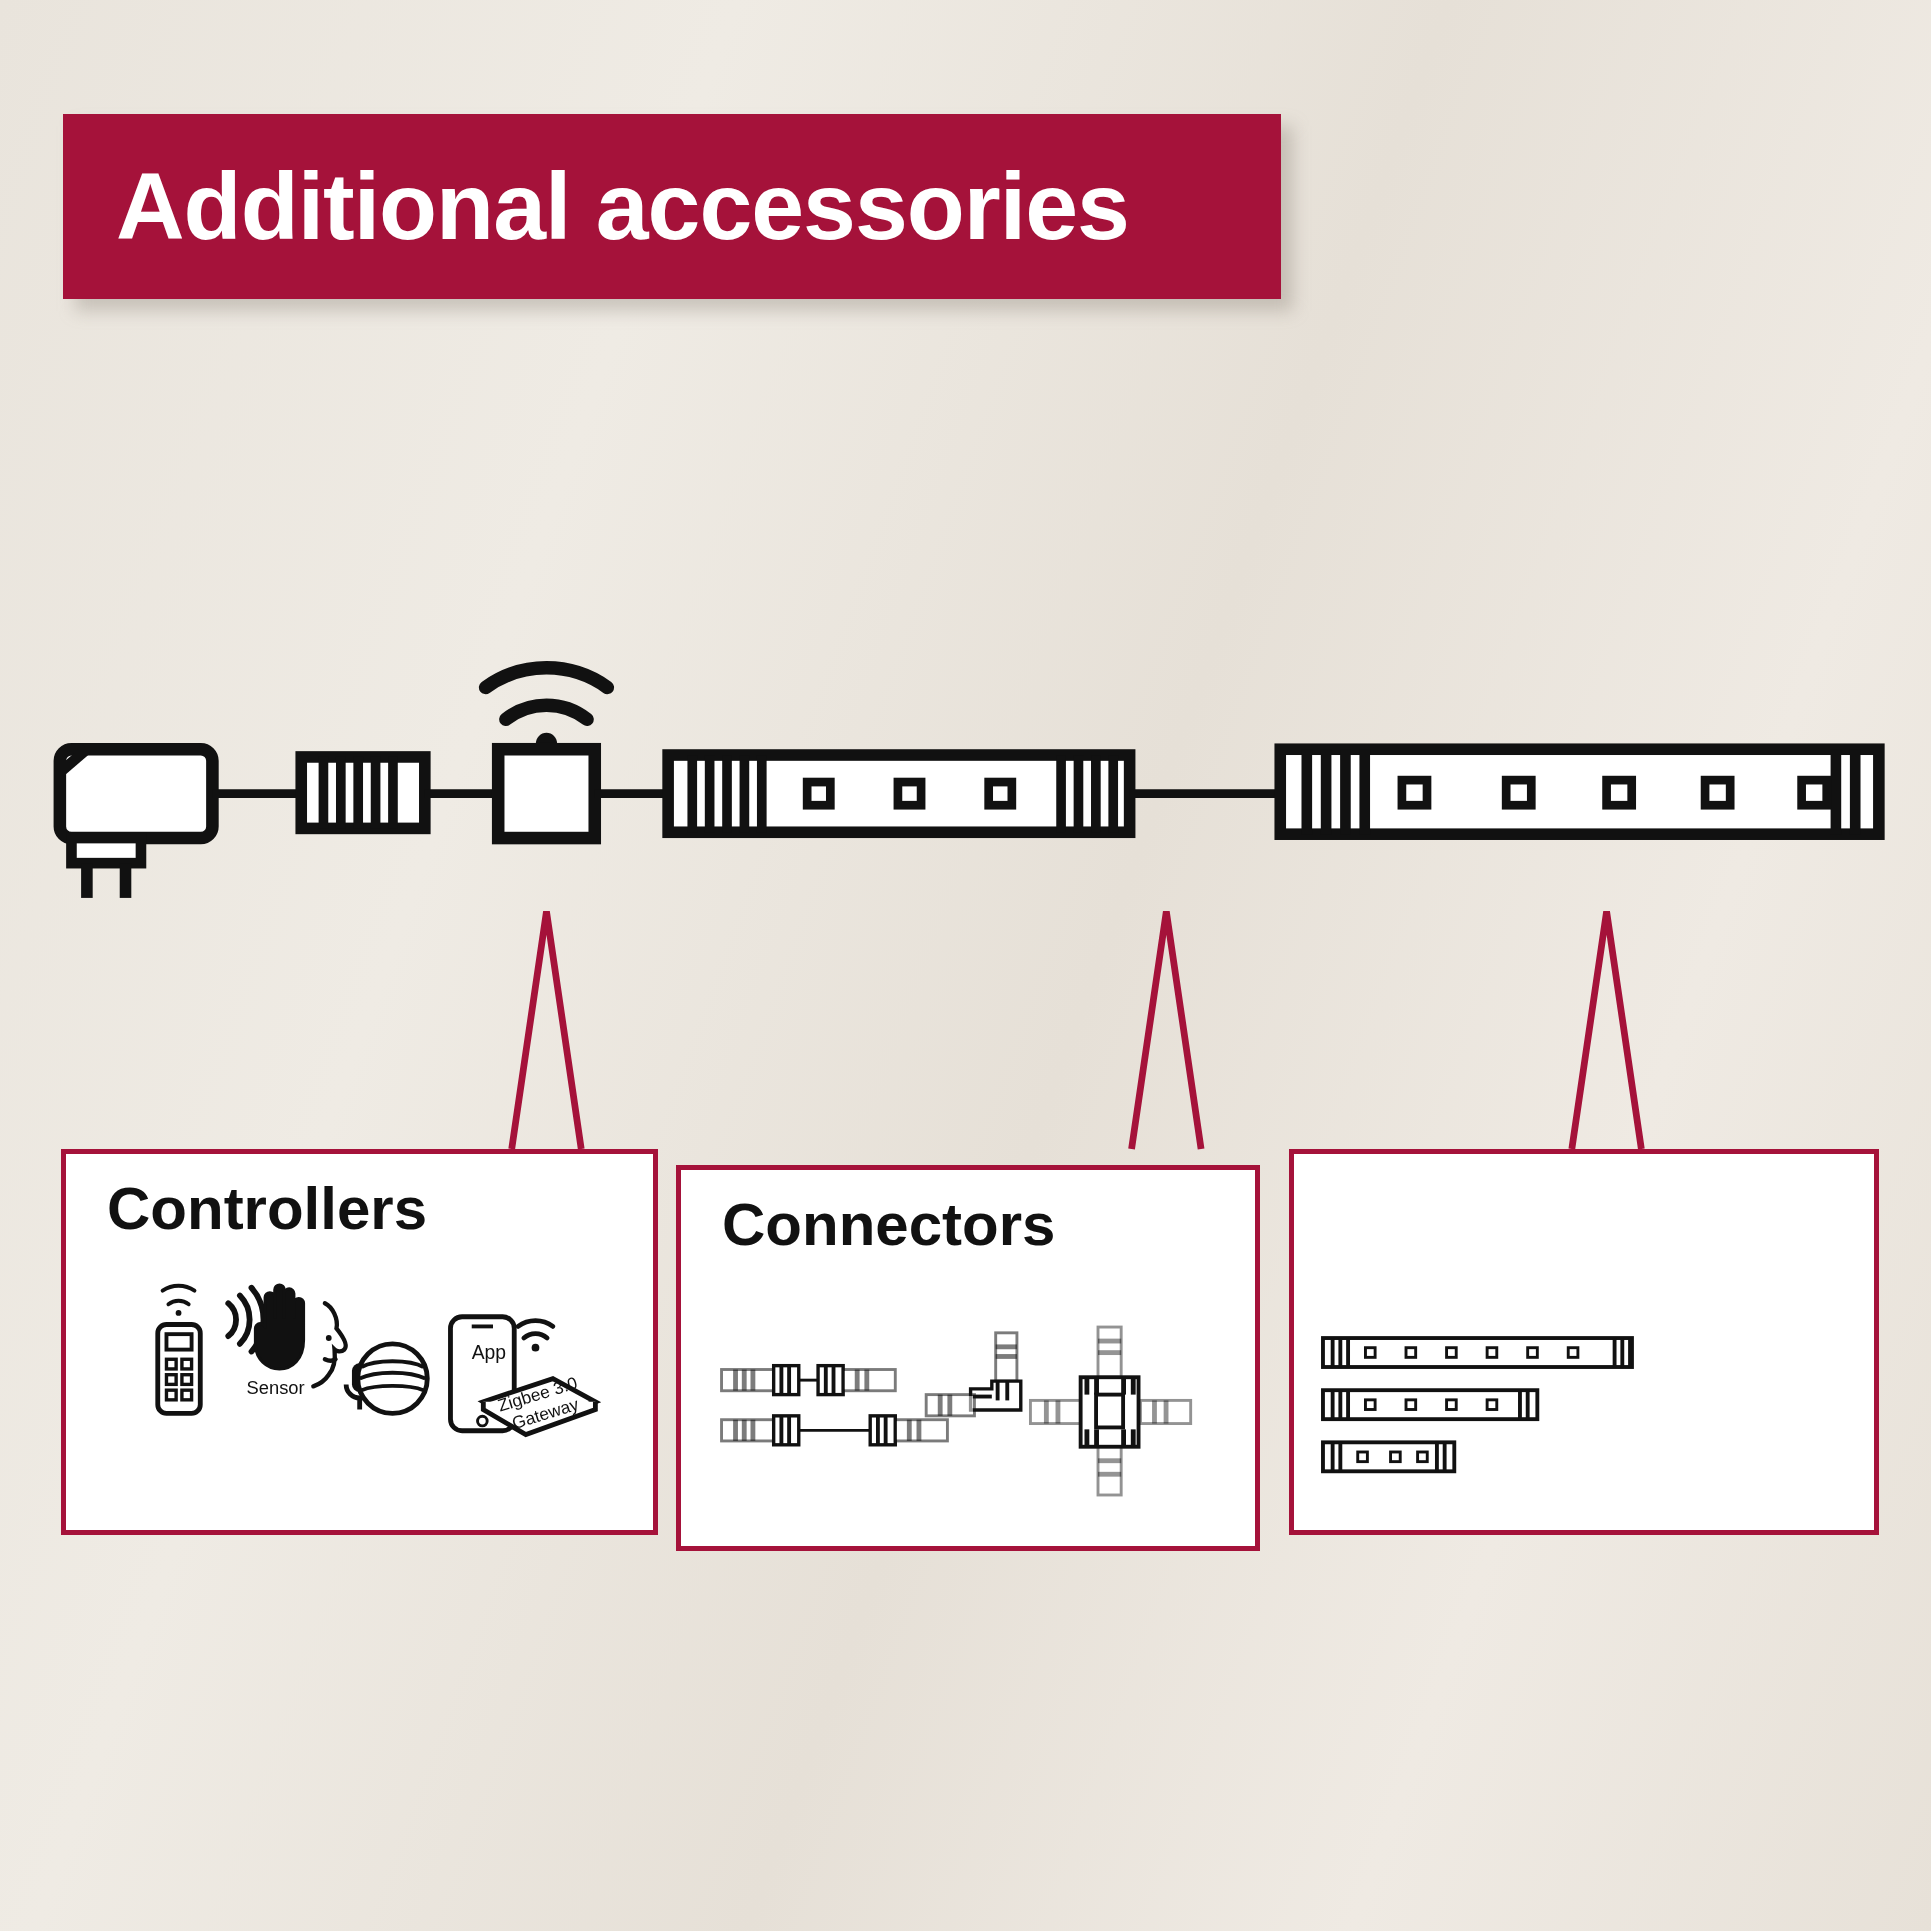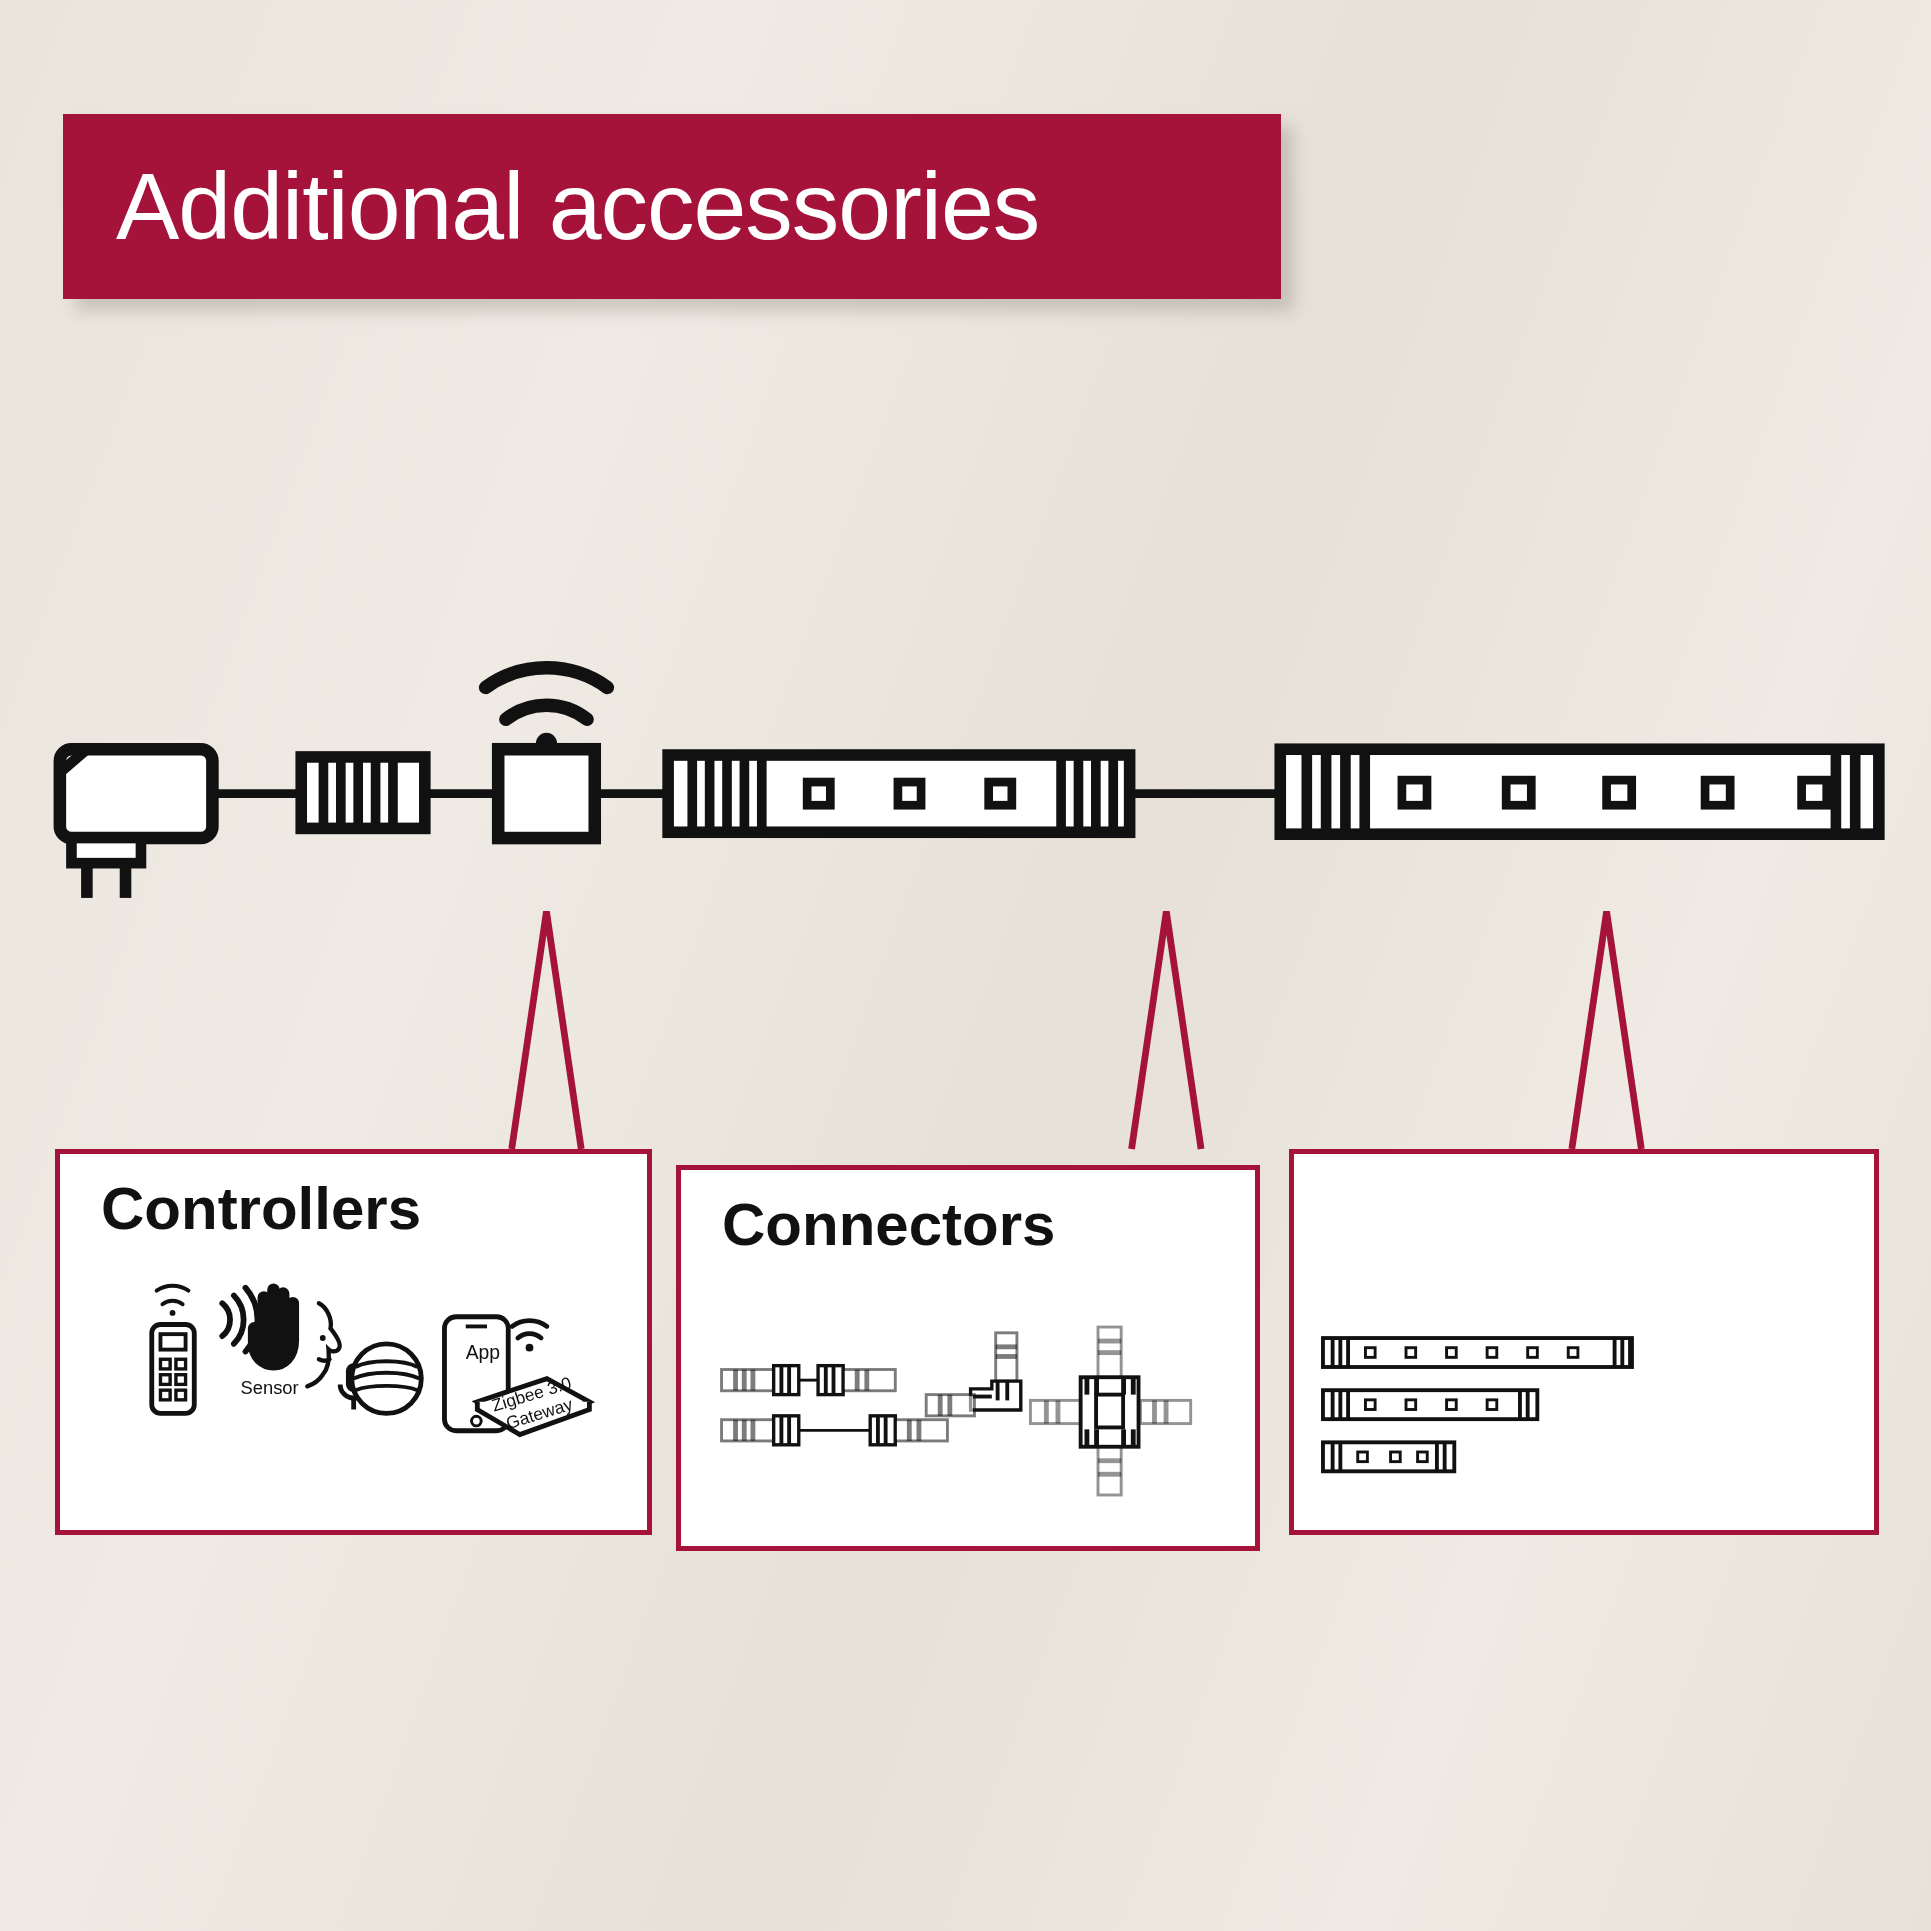--- a/index.html
+++ b/index.html
@@ -31,21 +31,21 @@
     top: 114px;
     width: 1218px;
     height: 185px;
     background: #a5123a;
     display: flex;
     align-items: center;
   }
   .banner-title {
     color: #ffffff;
     font-size: 95px;
-    font-weight: normal;
+    font-weight: bold;
     letter-spacing: -1px;
     margin-left: 53px;
     line-height: 1;
     white-space: nowrap;
   }
 
   
   .diagram {
     position: absolute;
     left: 0;
@@ -65,21 +65,21 @@
   .card-title {
     position: absolute;
     top: 25px;
     left: 41px;
     font-size: 60px;
     font-weight: bold;
     color: #111111;
     line-height: 1;
     white-space: nowrap;
   }
-  #card-controllers { left: 55px;   top: 1149px; width: 597px; height: 386px; }
+  #card-controllers { left: 61px;   top: 1149px; width: 597px; height: 386px; }
   #card-connectors  { left: 676px;  top: 1149px; width: 584px; height: 386px; margin-top: 16px; }
   #card-extension   { left: 1289px; top: 1149px; width: 590px; height: 386px; }
 
   .card-body {
     position: absolute;
     left: 0;
     top: 124px;
     width: 100%;
     height: 263px;
   }

